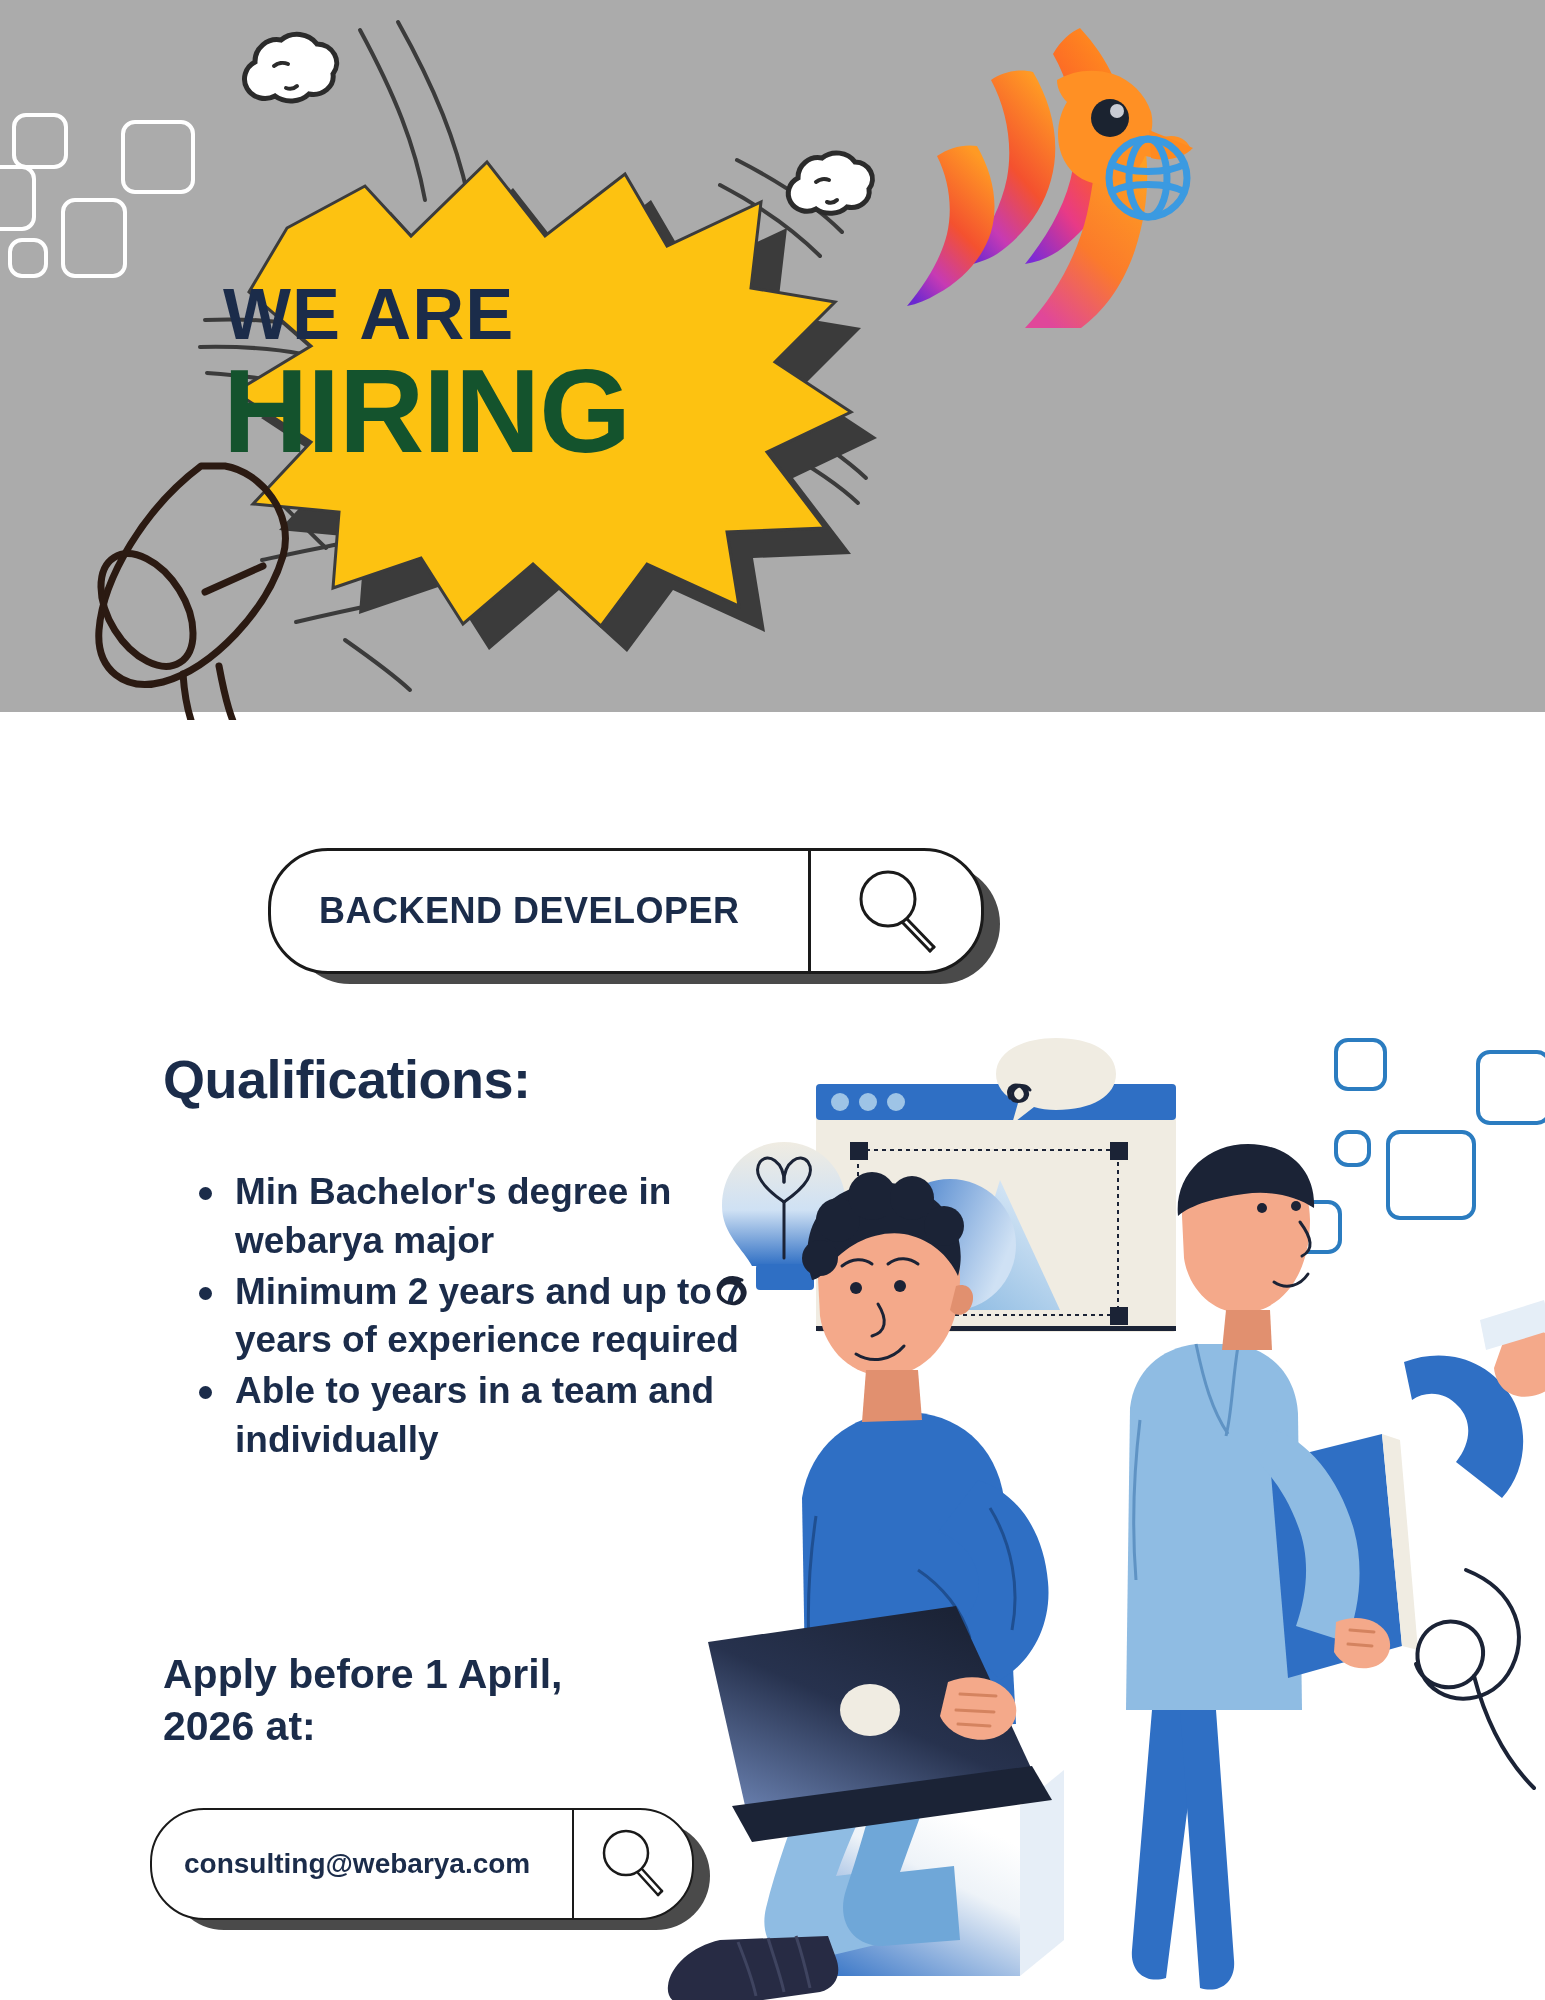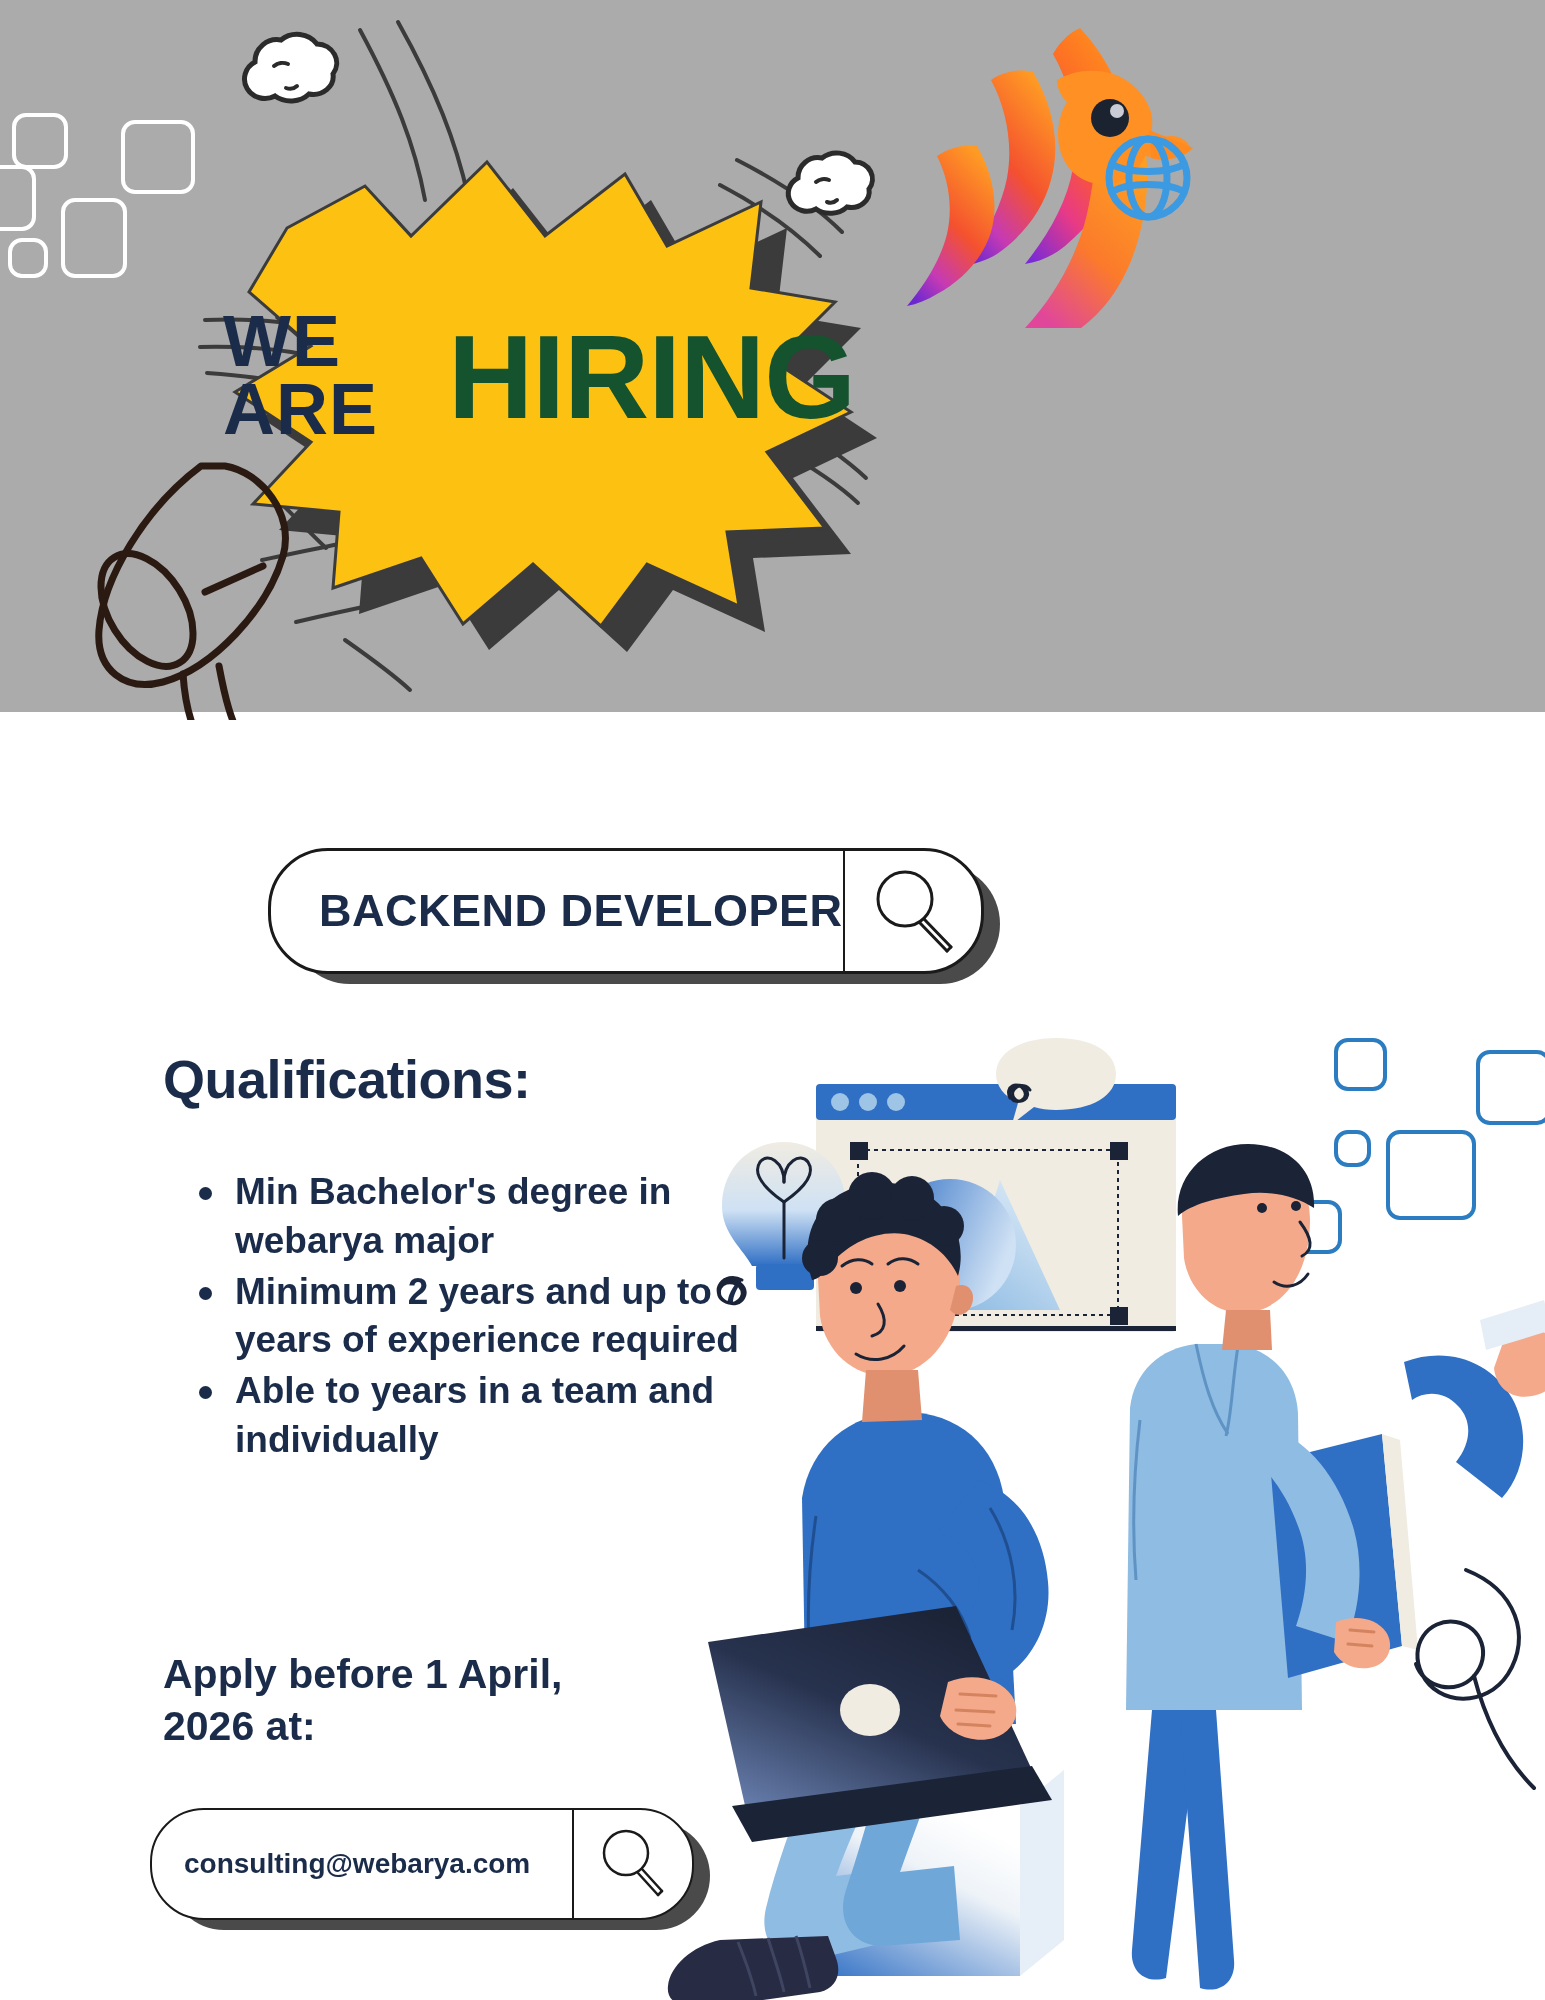--- a/index.html
+++ b/index.html
@@ -23,21 +23,21 @@
 
   
   .bsq{position:absolute;border:4px solid #2b7cc0;border-radius:14px;}
 
   
   .burst-wrap{position:absolute;left:215px;top:140px;width:640px;height:470px;}
   .burst-wrap svg{display:block;width:100%;height:100%;overflow:visible;}
 
   .burst-text{
     position:absolute;left:215px;top:140px;width:640px;height:470px;
-    display:flex;flex-direction:row;align-items:center;justify-content:center;
+    display:flex;flex-direction:column;justify-content:center;
     pointer-events:none;
   }
   .we-are{
     font-size:72px;font-weight:700;color:#1b2c4a;letter-spacing:1px;
     line-height:.95;margin-left:8px;
   }
   .hiring{
     font-size:118px;font-weight:700;color:#14532d;letter-spacing:-1px;
     line-height:1.0;margin-top:4px;margin-left:8px;
   }
@@ -66,21 +66,21 @@
   .sb-body{
     position:absolute;left:0;top:0;width:710px;height:120px;
     background:#ffffff;border:3px solid #1a1a1a;border-radius:60px;
     display:flex;align-items:center;
   }
   .sb-field{
     flex:1;height:100%;display:flex;align-items:center;
     padding-left:48px;box-sizing:border-box;
   }
   .sb-field span{
-    font-size:45px;font-weight:700;color:#1b2c4a;letter-spacing:.5px;
+    font-size:36px;font-weight:700;color:#1b2c4a;letter-spacing:.5px;
     white-space:nowrap;
   }
   .sb-divider{width:3px;height:100%;background:#1a1a1a;}
   .sb-icon{width:170px;height:100%;display:flex;align-items:center;justify-content:center;}
 
   
   .qual-title{
     position:absolute;left:163px;top:1048px;
     font-size:54px;font-weight:700;color:#1b2c4a;letter-spacing:-.5px;
   }

